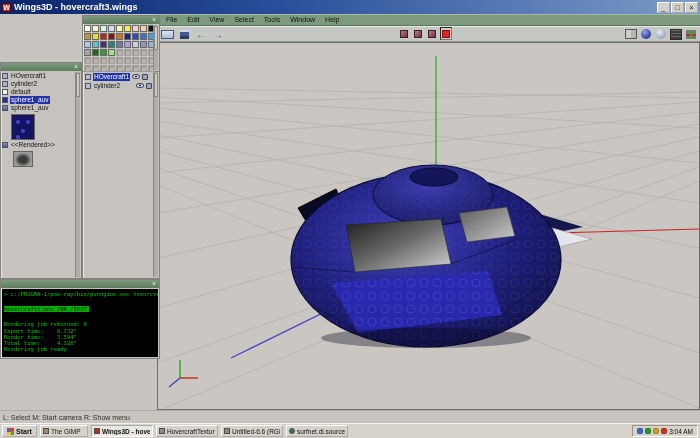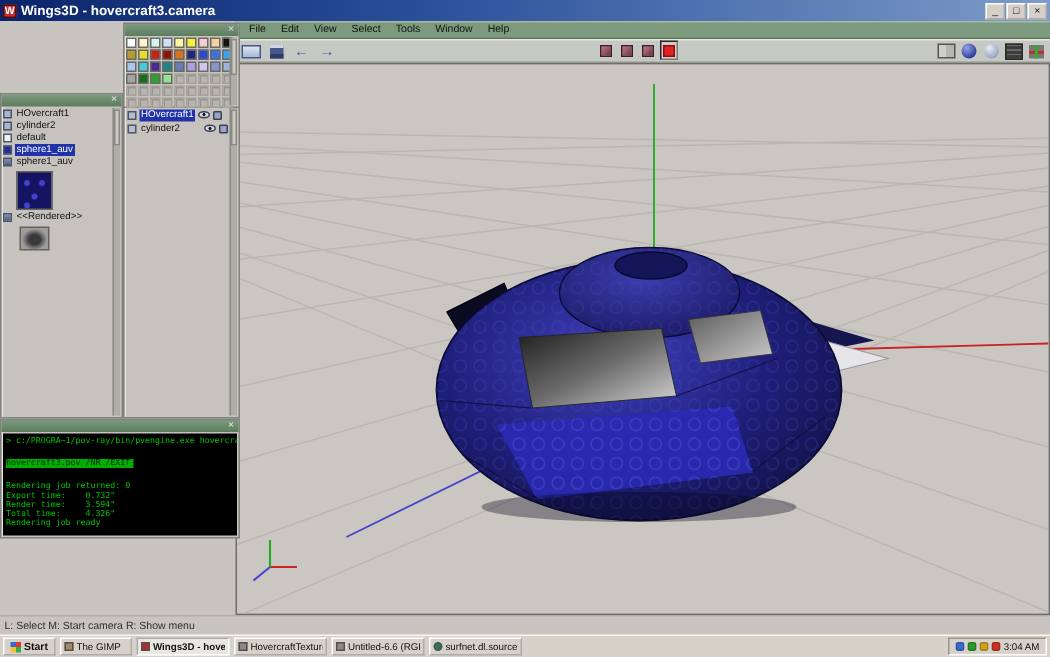--- a/index.html
+++ b/index.html
@@ -141,21 +141,21 @@
           font-size:6.5px; color:#111; }
   .tray-dot { width:6px; height:6px; border-radius:2px; border:1px solid #00000033; }
 </style>
 </head>
 <body>
 
 <div class="screen">
 
   <div class="titlebar">
     <span class="app-icon">W</span>
-    <span class="title-text">Wings3D - hovercraft3.camera</span>
+    <span class="title-text">Wings3D - hovercraft3.wings</span>
     <span class="win-btns">
       <span class="wbtn">_</span>
       <span class="wbtn">□</span>
       <span class="wbtn">×</span>
     </span>
   </div>
 
   <div class="menubar">
       <span class="menu-item">File</span>
       <span class="menu-item">Edit</span>

